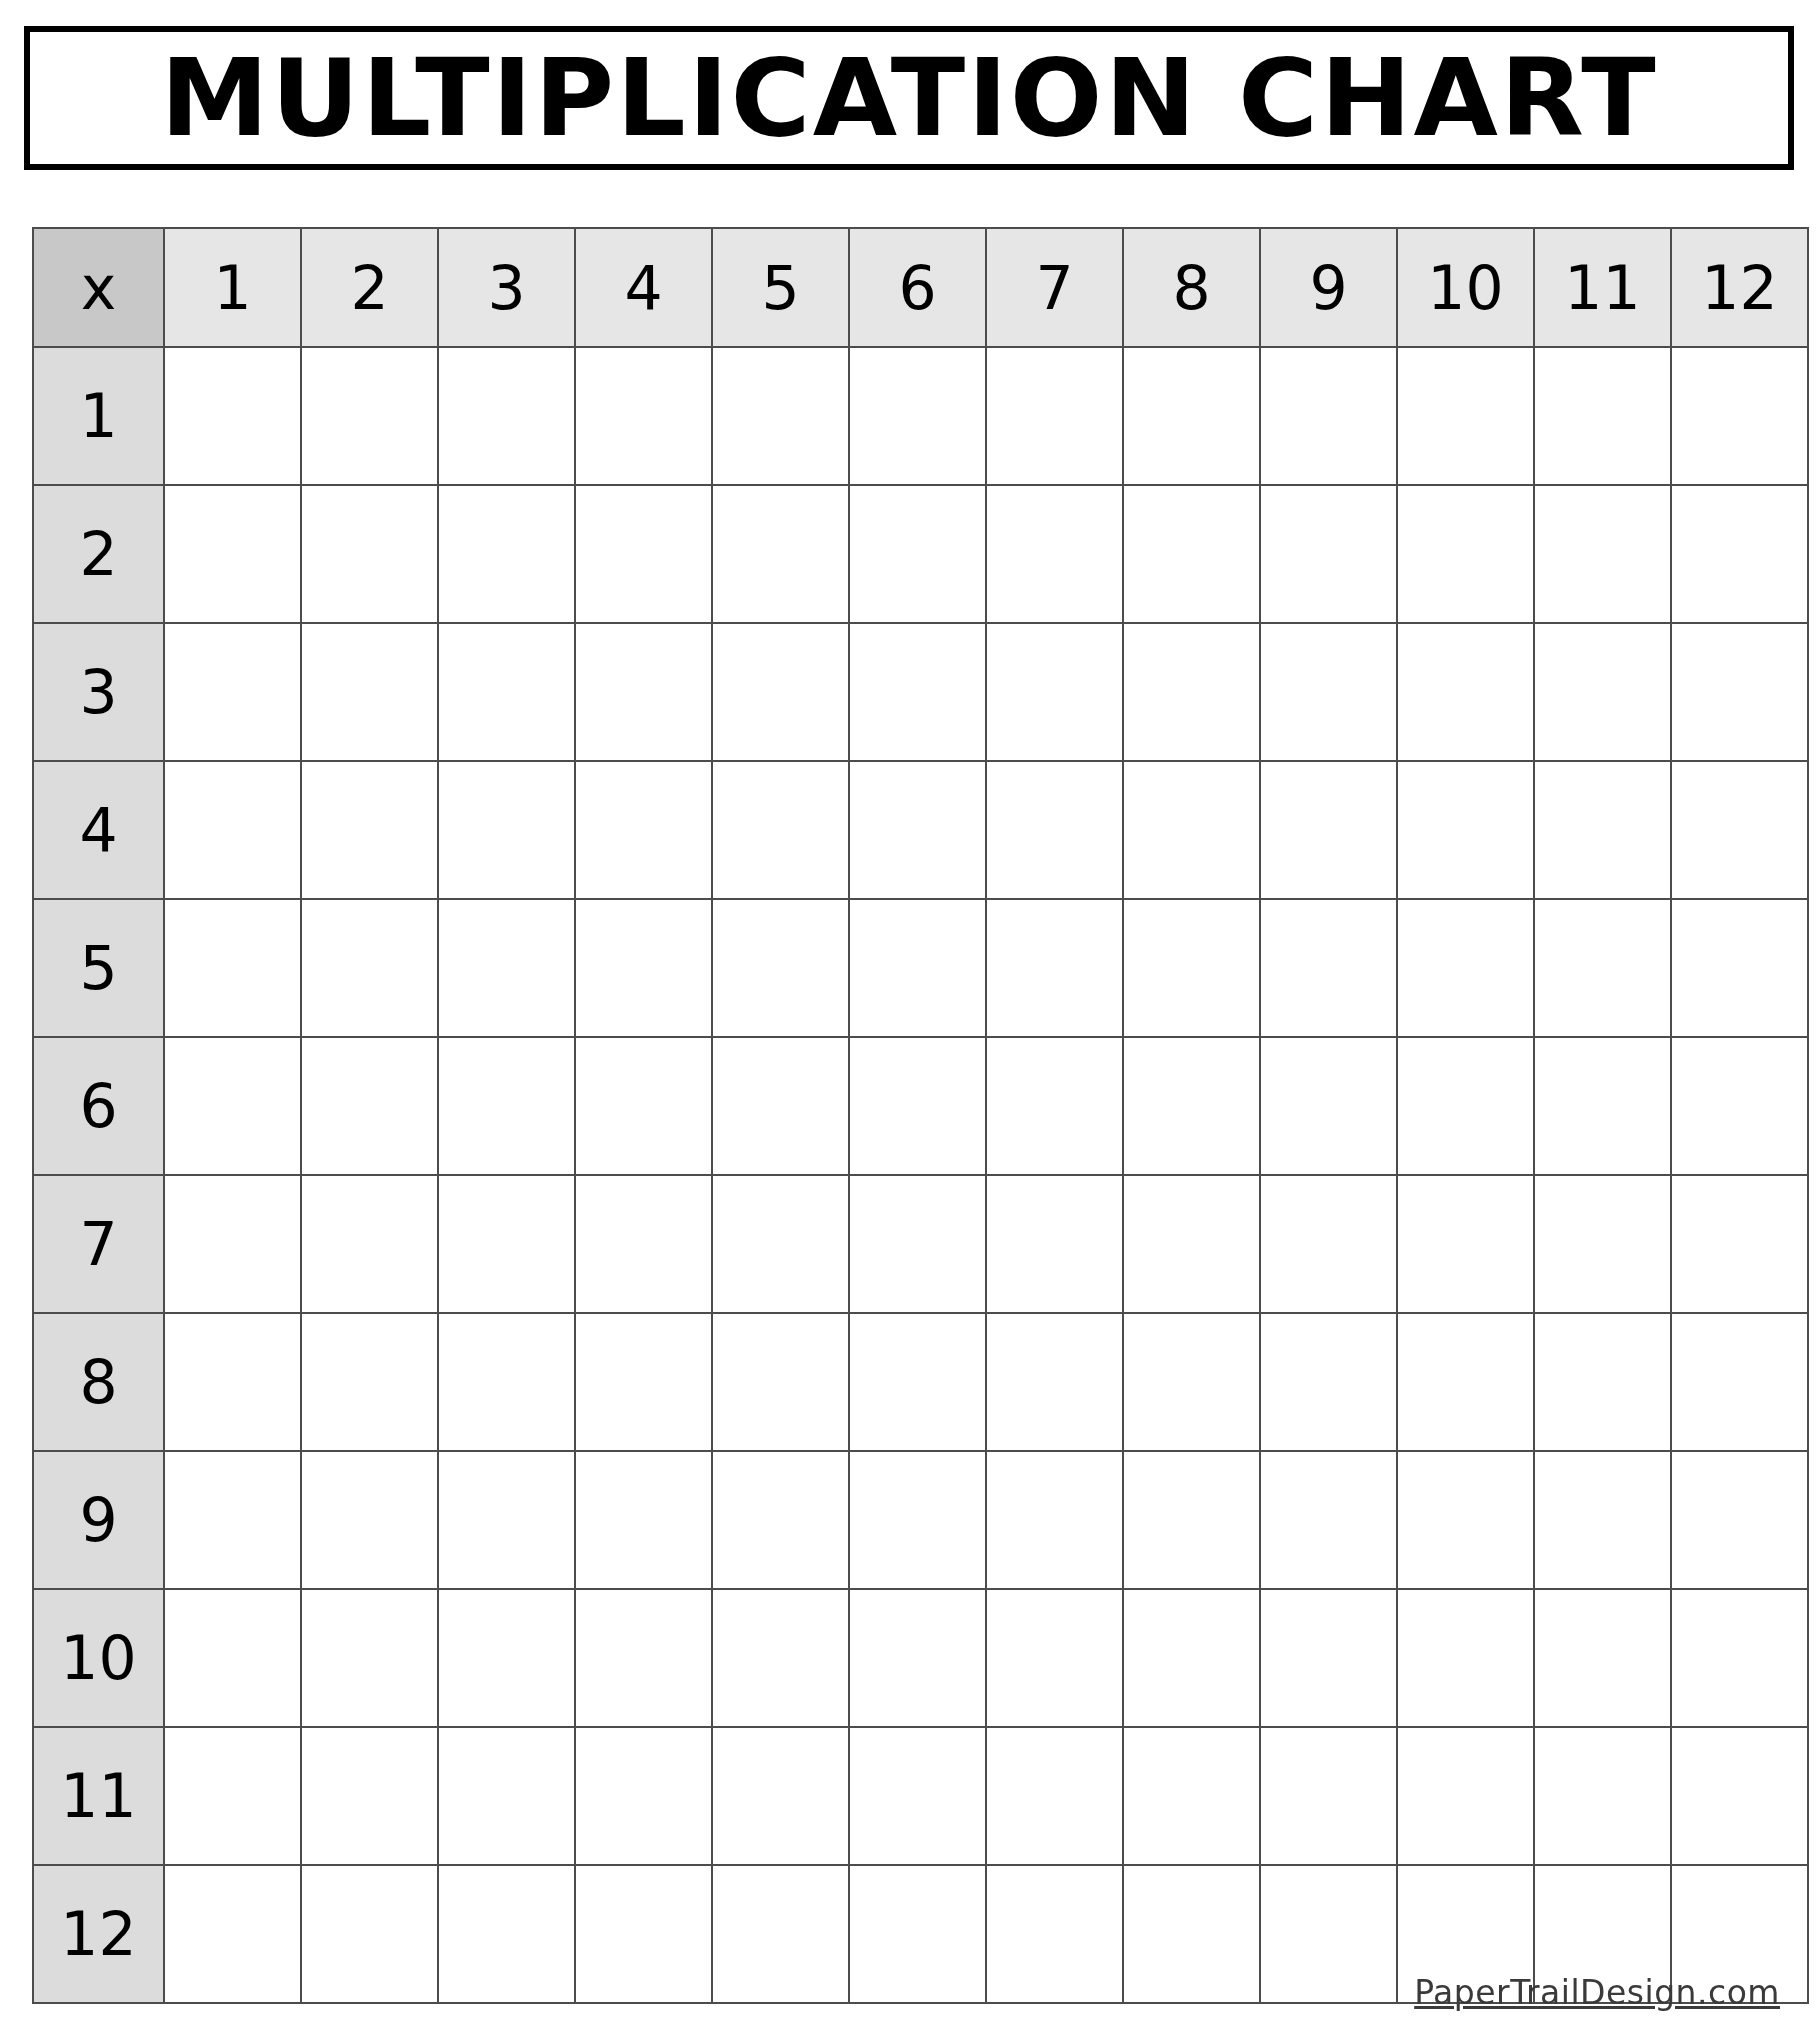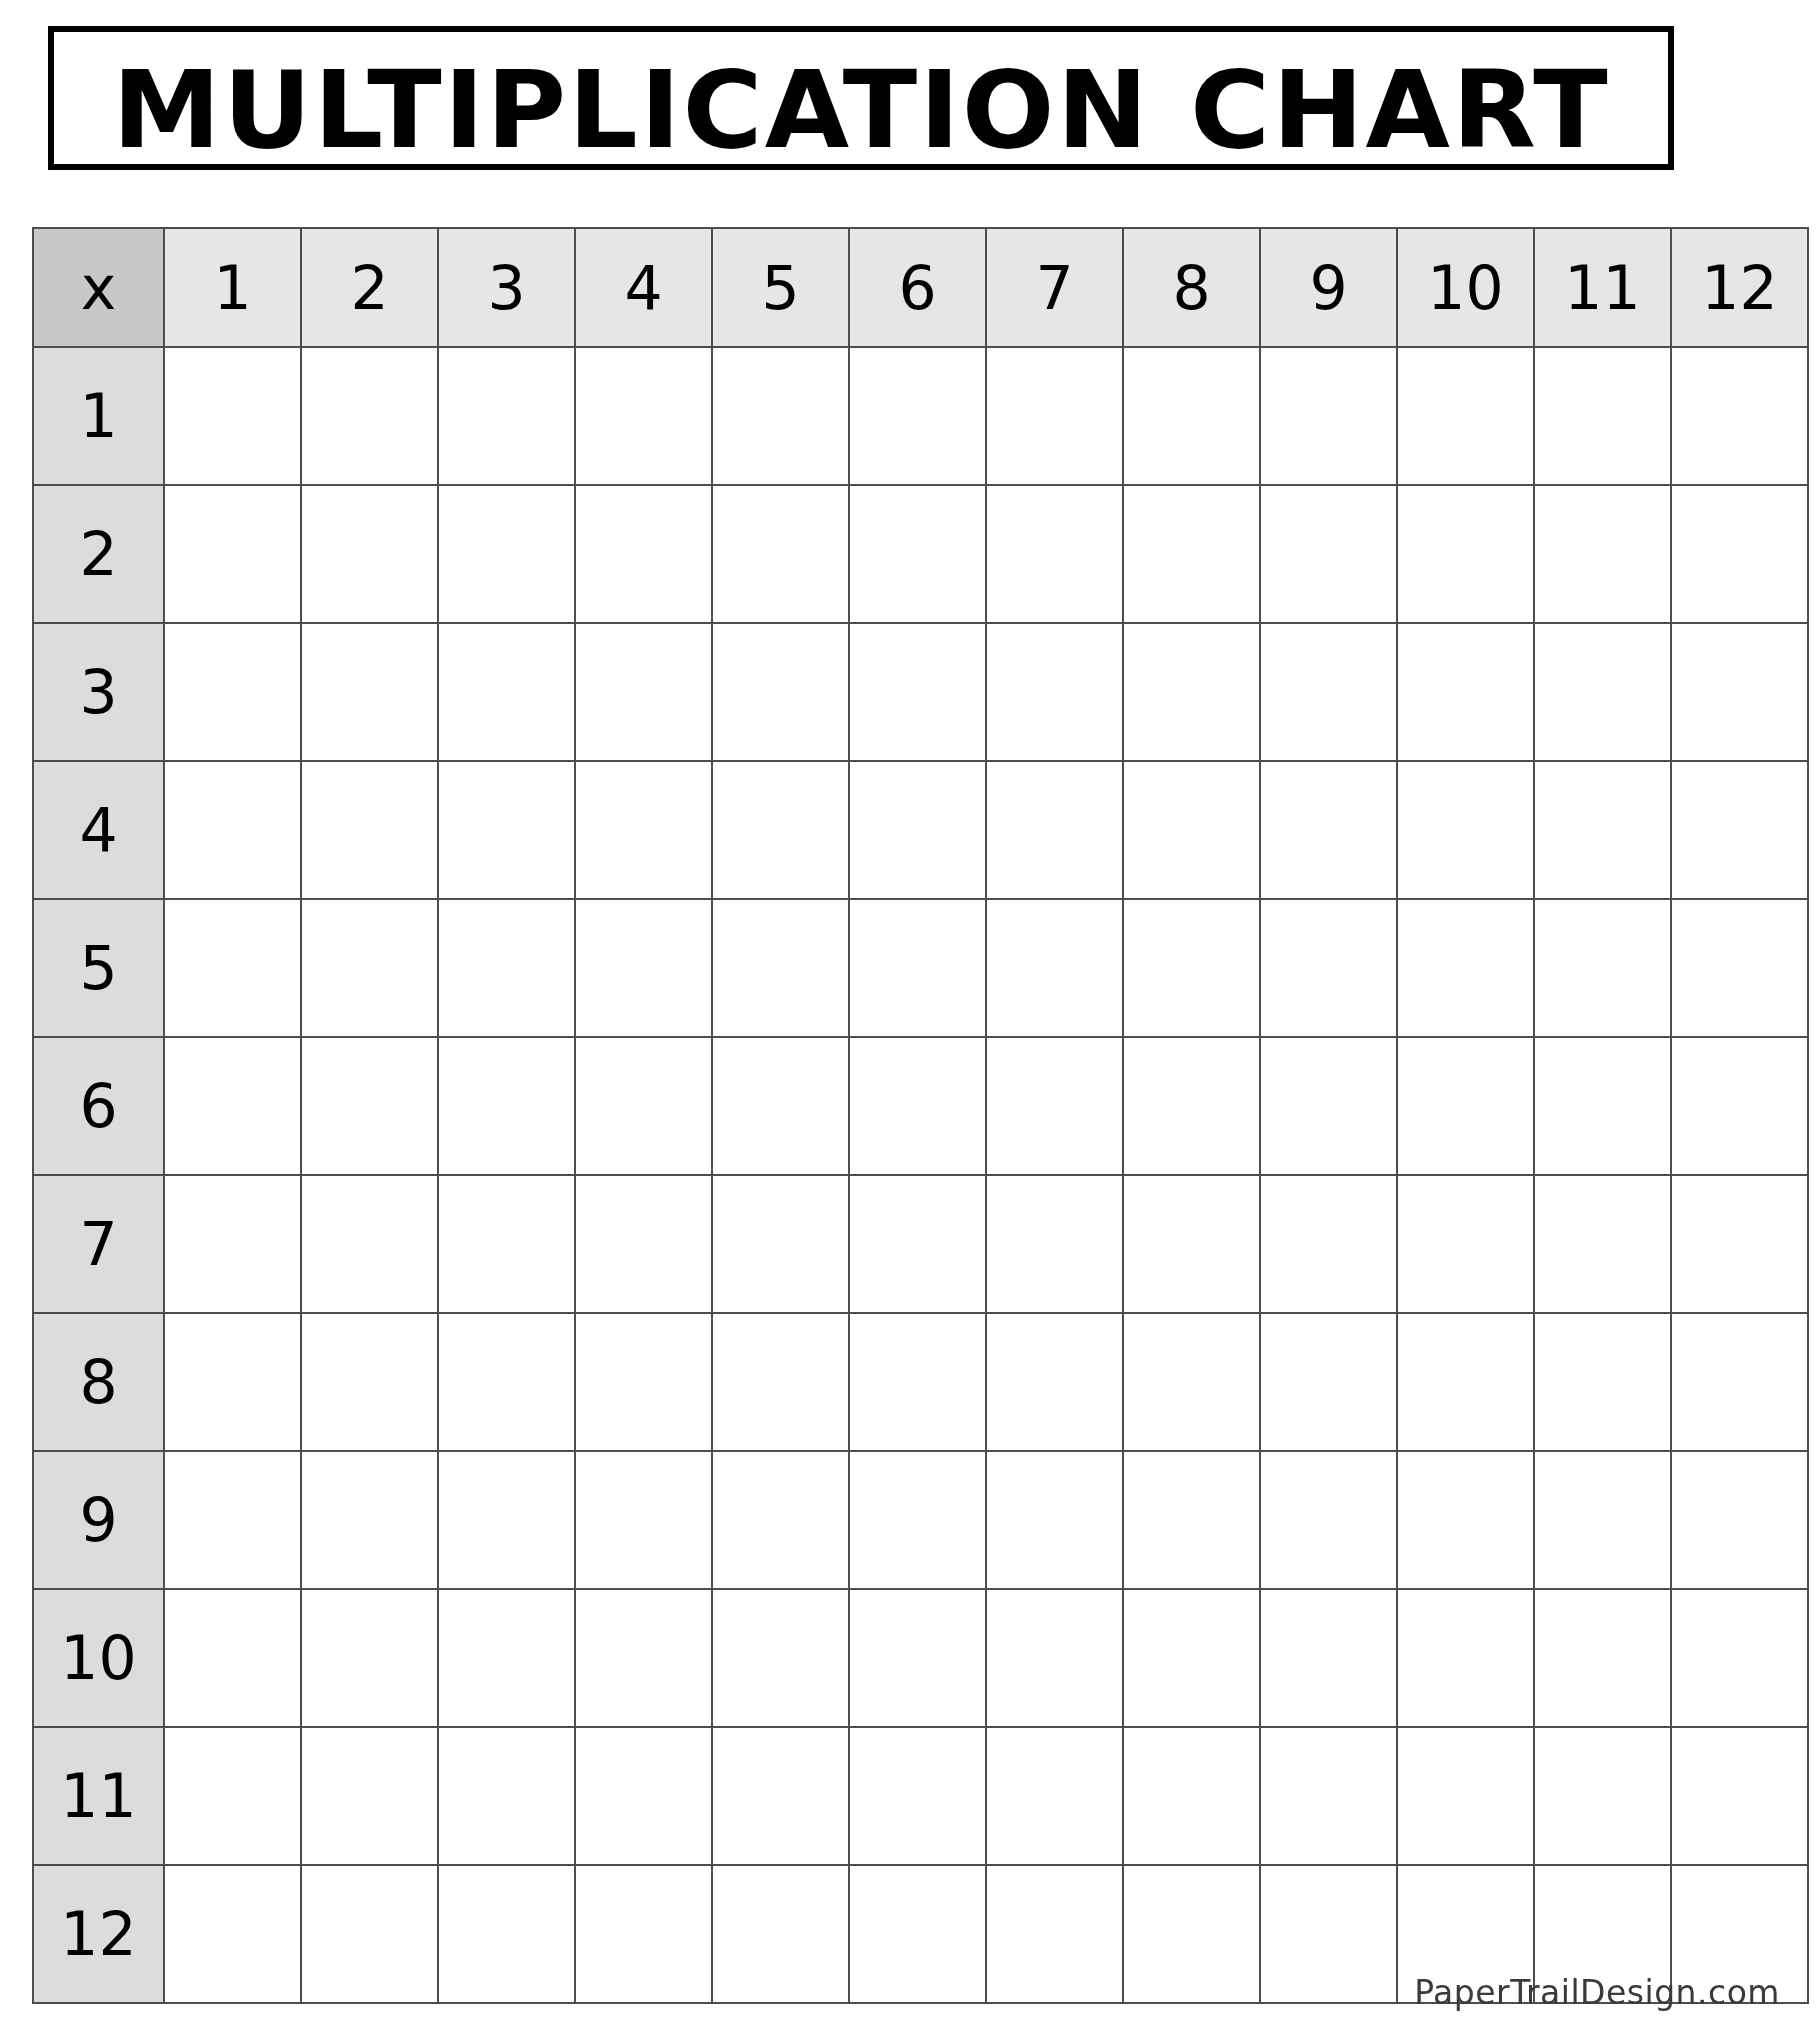--- a/index.html
+++ b/index.html
@@ -22,29 +22,28 @@
     width: 1818px;
     height: 2038px;
     background: #ffffff;
   }
 
   
   .title-box {
     position: absolute;
     left: 24px;
     top: 26px;
-    width: 1626px;
+    width: 1770px;
     height: 144px;
     border: 6px solid #000000;
     box-sizing: border-box;
     background: #ffffff;
     display: flex;
-    align-items: flex-end;
+    align-items: center;
     justify-content: center;
-    margin-left: 24px;
   }
   .title-text {
     font-family: "DejaVu Sans", sans-serif;
     font-weight: bold;
     font-size: 107px;
     letter-spacing: 2px;
     color: #000000;
     line-height: 1;
     white-space: nowrap;
     transform: scaleX(1.02);
@@ -94,20 +93,21 @@
   
   .footer {
     position: absolute;
     right: 38px;
     bottom: 26px;
     font-family: "DejaVu Sans", sans-serif;
     font-size: 33px;
     color: #3a3a3a;
     letter-spacing: 0.5px;
     white-space: nowrap;
+    text-decoration: underline;
   }
 </style>
 </head>
 <body>
 
 <div class="page">
 
   <div class="title-box">
     <div class="title-text">MULTIPLICATION CHART</div>
   </div>

